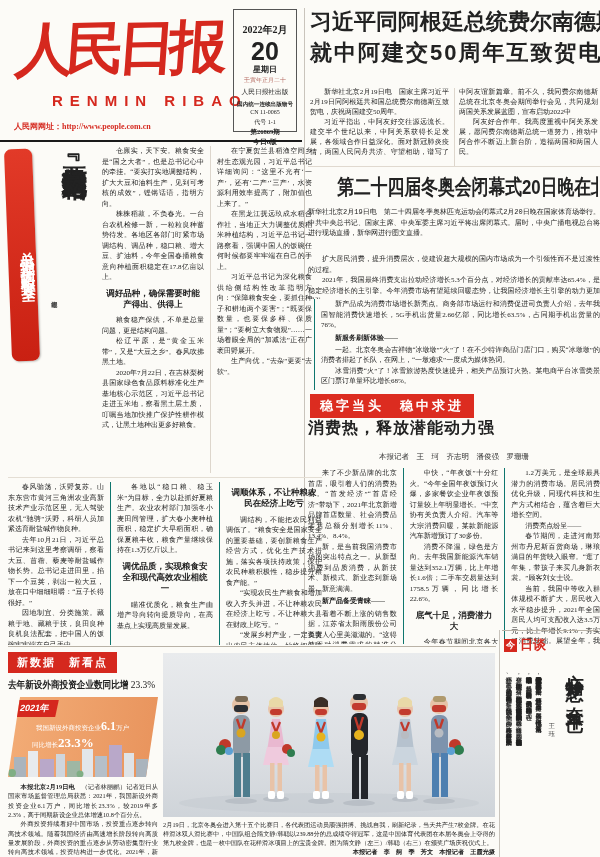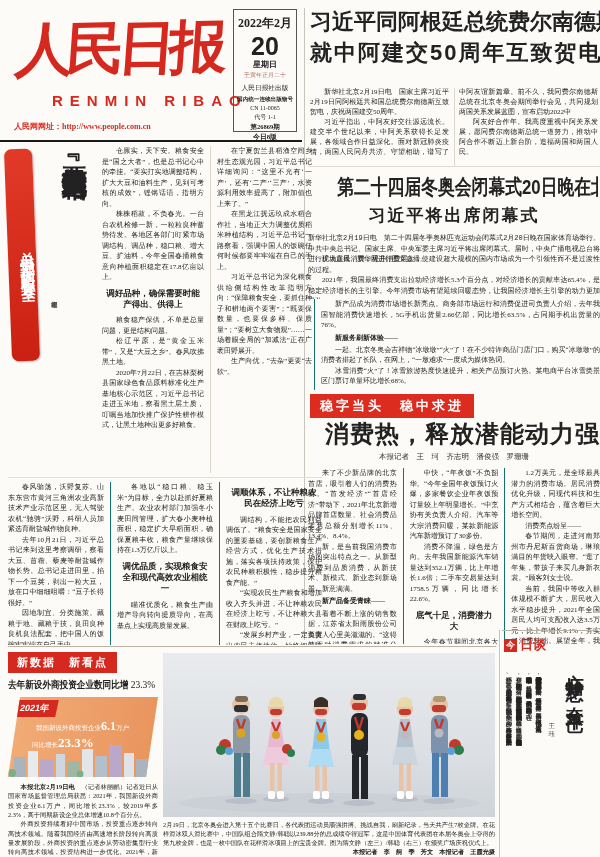--- a/index.html
+++ b/index.html
@@ -9,21 +9,21 @@
   .sans{font-family:"Liberation Sans",sans-serif;}
   .abs{position:absolute;}
   
   .masthead-title{left:16px;top:4px;width:212px;height:88px;color:#d5281e;font-size:58px;font-weight:bold;
       letter-spacing:-7px;transform:skewX(-5deg) rotate(-1deg);line-height:88px;white-space:nowrap;
       font-family:"DejaVu Serif","Liberation Serif",serif;}
   .masthead-latin{left:52px;top:92px;color:#d5281e;font-weight:bold;font-size:15px;letter-spacing:7px;}
   .masthead-web{left:14px;top:121px;color:#d5281e;font-size:8px;font-weight:bold;}
   .datebox{left:233px;top:9px;width:64px;height:123px;border:1px solid #555;text-align:center;
       font-size:6.5px;line-height:1.55;padding-top:4px;}
-  .datebox .ym{font-size:12px;font-weight:bold;}
+  .datebox .ym{font-size:10px;font-weight:bold;margin-top:8px;}
   .datebox .day{font-size:25px;font-weight:bold;line-height:1.05;font-family:"Liberation Sans",sans-serif;}
   .datebox .wd{font-size:8px;font-weight:bold;}
   .datebox .lunar{color:#b4685f;font-size:6px;}
   .datebox .pub{font-size:6.7px;margin-top:2px;}
   .datebox .issn-l{font-size:5.6px;font-weight:bold;margin-top:2px;}
   .datebox .sm{font-size:6px;}
   .datebox .issue{font-size:6.5px;font-weight:bold;}
   .datebox .pages{font-size:6.8px;font-weight:bold;}
   .header-rule{left:0;top:140px;width:302px;height:0;border-top:2px solid #1a1a1a;}
   .vline-header{left:304px;top:8px;width:0;height:632px;border-left:1px solid #c9c4bc;}
@@ -58,21 +58,21 @@
   .vhead{writing-mode:vertical-rl;font-size:25px;font-weight:bold;line-height:1.15;
       font-family:"Liberation Sans",sans-serif;letter-spacing:1px;}
   .vbyline{writing-mode:vertical-rl;font-size:6.5px;color:#444;margin-top:150px;margin-right:2px;}
   .grain-row1 .colA,.grain-row1 .colB{width:102px;overflow:hidden;}
   .grain-row1 .colB{border-left:1px solid #ddd6cc;margin-left:6px;padding-left:6px;}
   .grain-row2{height:168px;margin-top:4px;border-top:1px solid #e4ded4;padding-top:4px;}
   
   .cons-top{left:308px;top:254px;width:292px;height:136px;flex-direction:column;}
   .badge{left:310px;top:394px;background:#dc2c20;color:#fff;font-weight:bold;font-size:13px;
       padding:3px 10px;letter-spacing:3px;font-family:"Liberation Sans",sans-serif;}
-  .cons-h{left:308px;top:418px;width:292px;text-align:right;font-size:24px;font-weight:bold;
+  .cons-h{left:308px;top:418px;width:292px;text-align:left;font-size:16px;font-weight:bold;
       letter-spacing:1px;white-space:nowrap;font-family:"Liberation Sans",sans-serif;}
   .cons-byline{left:308px;top:452px;width:292px;text-align:center;font-size:7.5px;color:#333;}
   .cons-bottom{left:308px;top:468px;width:292px;height:176px;}
   
   .bot-rule{left:8px;top:646px;width:488px;border-top:1px solid #b9b2a6;}
   .jrt-rule-h{left:502px;top:630px;width:96px;border-top:1px solid #b9b2a6;}
   .jrt-rule-v{left:499px;top:630px;height:227px;border-left:1px solid #c9c4bc;}
   
   .newdata{left:8px;top:652px;width:150px;}
   .nd-tab{display:inline-block;background:#d5281e;color:#fff;font-weight:bold;font-size:11px;
@@ -137,21 +137,20 @@
   <div class="abs lead sans">
     <h1><span>习近平同阿根廷总统费尔南德斯</span><br><span class="l2">就中阿建交50周年互致贺电</span></h1>
   </div>
   <div class="abs lead-body" style="left:310px;top:82px;width:288px;">
     <div style="display:contents"><p>新华社北京2月19日电　国家主席习近平2月19日同阿根廷共和国总统费尔南德斯互致贺电，庆祝两国建交50周年。</p><p>习近平指出，中阿友好交往源远流长。建交半个世纪以来，中阿关系获得长足发展，各领域合作日益深化。面对新冠肺炎疫情，两国人民同舟共济、守望相助，谱写了中阿友谊新篇章。前不久，我同费尔南德斯总统在北京冬奥会期间举行会见，共同规划两国关系发展蓝图，宣布启动2022中</p></div>
     <div style="display:contents"><p>阿友好合作年。我高度重视中阿关系发展，愿同费尔南德斯总统一道努力，推动中阿合作不断迈上新台阶，造福两国和两国人民。</p></div>
   </div>
 
   <div class="abs oly sans">
     <div class="h">第二十四届冬奥会闭幕式20日晚在北京举行</div>
-    <div class="sub">习近平将出席闭幕式</div>
     <div class="body" style="font-family:Liberation Mono, monospace">新华社北京2月19日电　第二十四届冬季奥林匹克运动会闭幕式2月20日晚在国家体育场举行。中共中央总书记、国家主席、中央军委主席习近平将出席闭幕式。届时，中央广播电视总台将进行现场直播，新华网进行图文直播。</div>
   </div>
 
   <div class="abs grain">
     <div class="grain-row1">
       <div class="ribbon">总书记牵挂的粮食安全</div>
       <div class="vhead-wrap">
         <span class="vbyline">本报记者</span>
         <span class="vhead">『要实打实地调整结构』</span>
       </div>
@@ -207,21 +206,21 @@
   <div class="abs cons-h">消费热，释放潜能动力强</div>
   <div class="abs cons-byline">本报记者　王　珂　齐志明　潘俊强　罗珊珊</div>
 
   <div class="abs cons-bottom cols bt">
     <div>
       <div style="display:contents"><p>来了不少新品牌的北京首店，吸引着人们的消费热情。“首发经济”“首店经济”带动下，2021年北京新增品牌首店数量、社会消费品零售总额分别增长11%、13.4%、8.4%。</p><p>新，是当前我国消费市场的突出特点之一。从新型消费到品质消费，从新技术、新模式、新业态到新场景，新意满满。</p></div>
       <div class="sh-inline">新产品备受青睐——</div>
       <div style="display:contents"><p>看着不断上涨的销售数据，江苏省太阳雨股份公司负责人心里美滋滋的。“这得益于对消费需求的精准分析，设计出来的新产品自然是卖点大的新品。”去年，公司结合目标用户需求打造新爆款，全屋热水系统新品销量实现大幅增长。</p></div>
     </div>
     <div>
-      <div style="display:contents"><p>中快，“年夜饭”不负韶华。“今年全国年夜饭预订火爆，多家餐饮企业年夜饭预订量较上年明显增长。”中烹协有关负责人介绍。汽车等大宗消费回暖，某款新能源汽车新增预订了30多份。</p><p>消费不降温，绿色是方向。去年我国新能源汽车销量达到352.1万辆，比上年增长1.6倍；二手车交易量达到1758.5万辆，同比增长22.6%。</p></div>
+      <div style="display:contents"><p>中快，“年夜饭”十分红火。“今年全国年夜饭预订火爆，多家餐饮企业年夜饭预订量较上年明显增长。”中烹协有关负责人介绍。汽车等大宗消费回暖，某款新能源汽车新增预订了30多份。</p><p>消费不降温，绿色是方向。去年我国新能源汽车销量达到352.1万辆，比上年增长1.6倍；二手车交易量达到1758.5万辆，同比增长22.6%。</p></div>
       <div class="sh">底气十足，消费潜力大</div>
       <div style="display:contents"><p>今年春节期间北京各大商圈、重点商</p></div>
     </div>
     <div>
       <div style="display:contents"><p>1.2万美元，是全球最具潜力的消费市场。居民消费优化升级，同现代科技和生产方式相结合，蕴含着巨大增长空间。</p><p>消费亮点纷呈——</p><p>春节期间，走进河南郑州市丹尼斯百货商场，琳琅满目的年货映入眼帘。“逛了年集，带孩子来买几身新衣裳。”顾客刘女士说。</p><p>当前，我国中等收入群体规模不断扩大，居民收入水平稳步提升，2021年全国居民人均可支配收入达3.5万元，比上年增长9.1%，夯实了消费基础。展望全年，我国经济长期向好基本面没有变，完全有基础、有条件、有信心、有能力保持经济平稳健康可持续发展，为消费恢复提供有力支撑。</p></div>
       
     </div>
   </div>
 
   <div class="abs bot-rule"></div>

